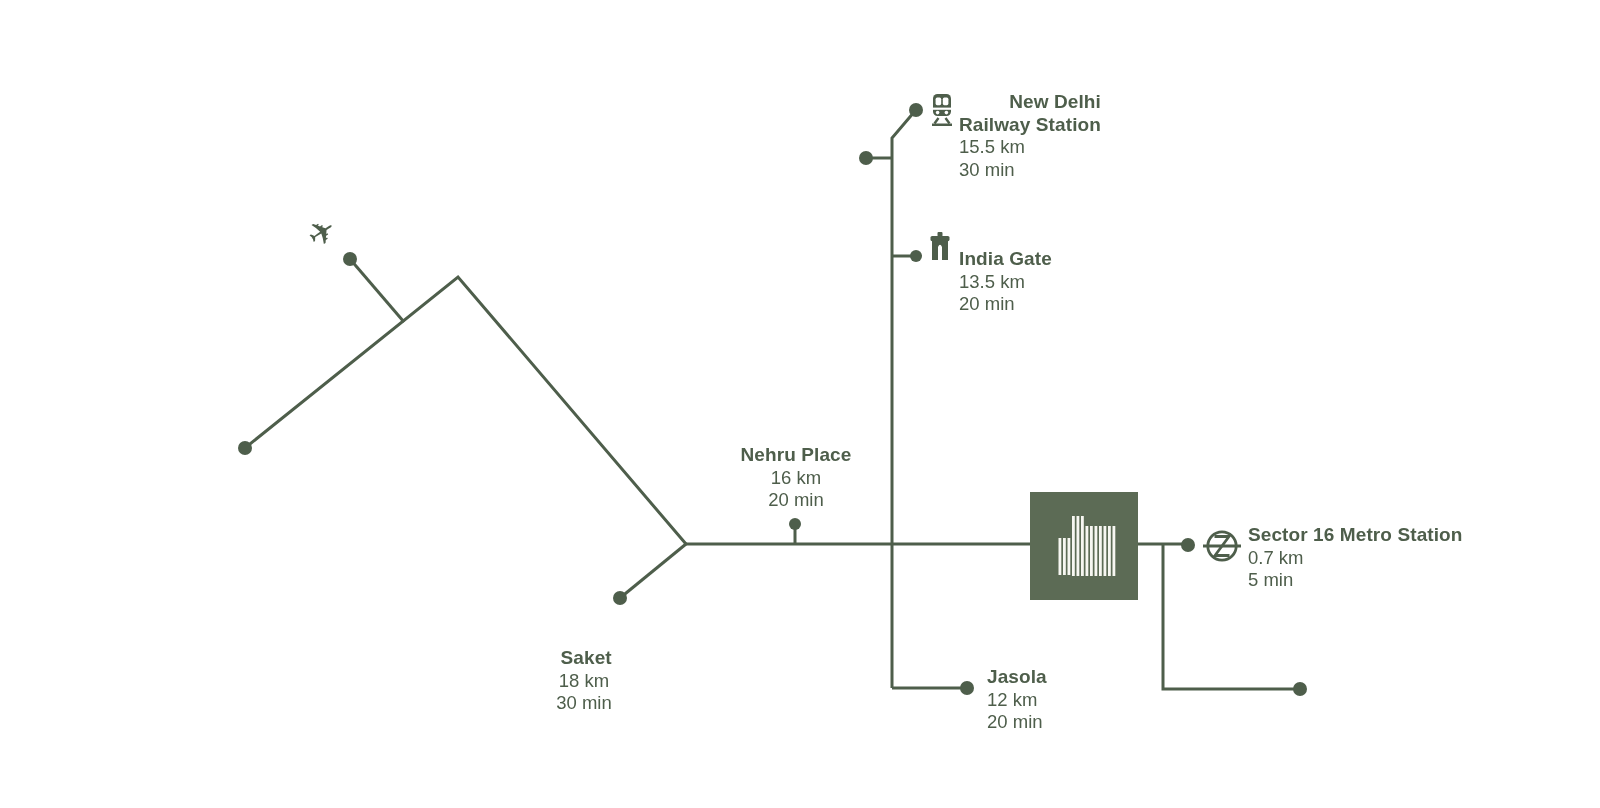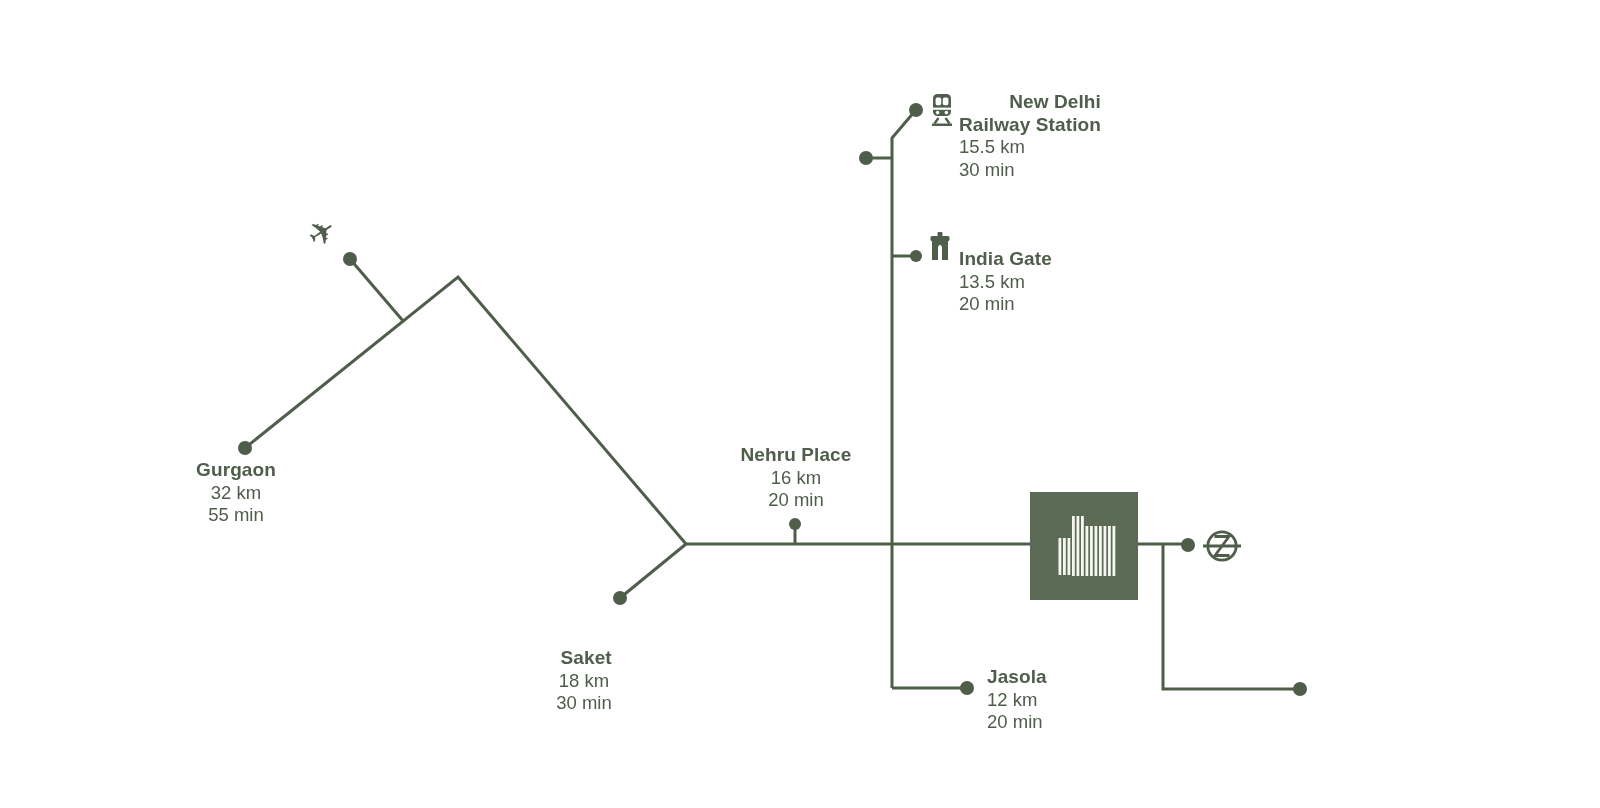--- a/index.html
+++ b/index.html
@@ -102,25 +102,20 @@
 
   <svg class="icon" style="left:1202px; top:526px;" width="40" height="40" viewBox="0 0 40 40">
     <g stroke="#4e5e4b" stroke-width="2.8" fill="none">
       <circle cx="20" cy="20" r="14.2"></circle>
       <path d="M1,20 H39"></path>
       <path d="M12.5,10.5 H27 L13,29.5 H27.5"></path>
     </g>
   </svg>
 
 
-  <div class="node align-center" style="left:236px; top:459px;">
-    <div class="nm">Gurgaon</div>
-    <div class="val">32 km</div>
-    <div class="val">55 min</div>
-  </div>
 
 
   <div class="node" style="left:959px; top:91px;">
     <div class="nm">New Delhi
 Railway Station</div>
     <div class="val">15.5 km</div>
     <div class="val">30 min</div>
   </div>
 
   <div class="node" style="left:959px; top:248px;">
@@ -140,15 +135,20 @@
     <div class="val">18 km</div>
     <div class="val">30 min</div>
   </div>
 
   <div class="node" style="left:987px; top:666px;">
     <div class="nm">Jasola</div>
     <div class="val">12 km</div>
     <div class="val">20 min</div>
   </div>
 
+  <div class="node" style="left:1248px; top:524px;">
+    <div class="nm">Sector 16 Metro Station</div>
+    <div class="val">0.7 km</div>
+    <div class="val">5 min</div>
+  </div>
 
 
 </div>
 
 </body></html>

